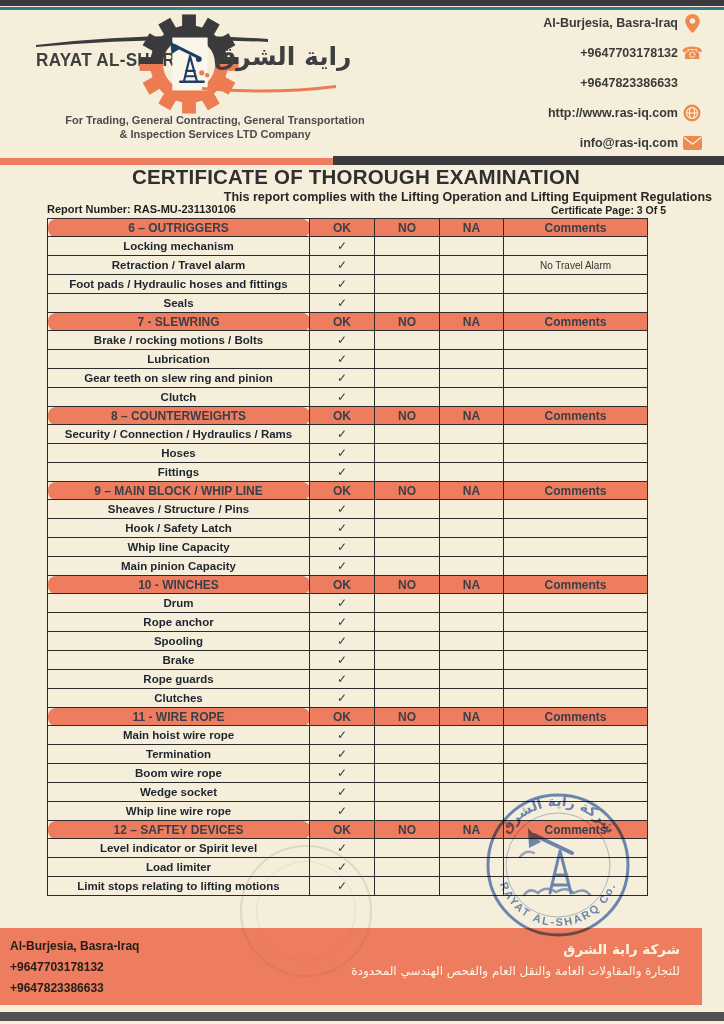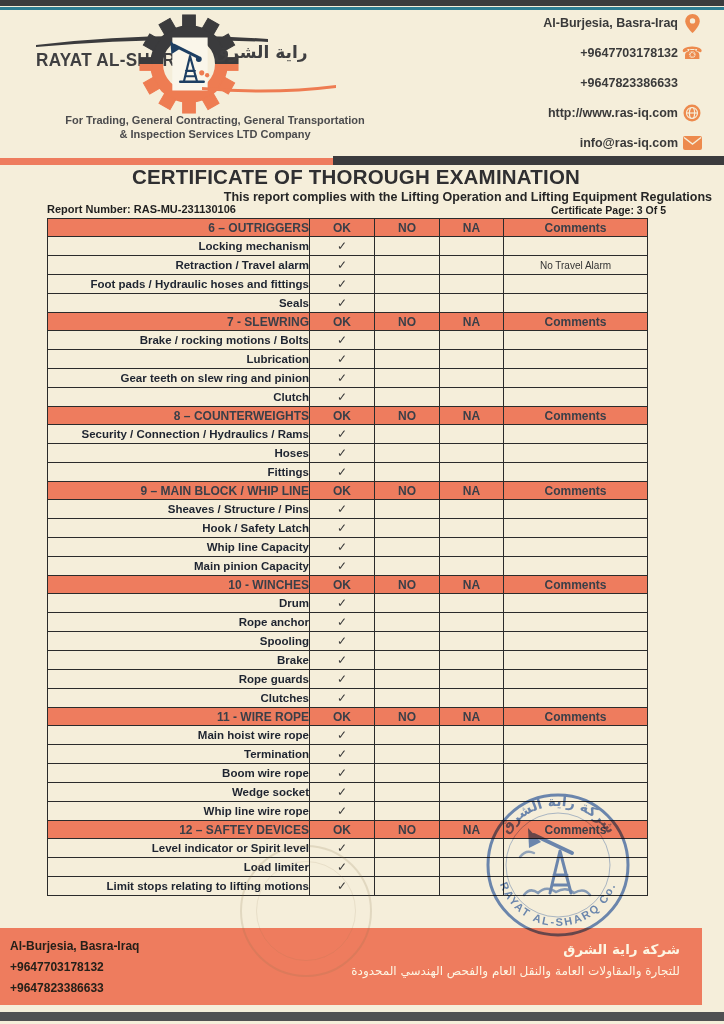--- a/index.html
+++ b/index.html
@@ -10,21 +10,21 @@
   }
   
   .topbar  { position:absolute; top:0; left:0; width:724px; height:6px; background:#3b3b3d; }
   .topline { position:absolute; top:7px; left:0; width:724px; height:3px; background:#2e7d93; }
 
   
   .swoosh-left  { position:absolute; left:36px; top:35px; }
   .swoosh-right { position:absolute; left:202px; top:84px; }
   .en-name { position:absolute; left:36px; top:50px; font-size:18px; font-weight:bold;
              color:#3f3f41; letter-spacing:0.3px; transform:scaleX(0.95); transform-origin:left; }
-  .ar-name { position:absolute; left:214px; top:42px; font-size:17px; font-weight:bold;
+  .ar-name { position:absolute; left:214px; top:42px; font-size:25px; font-weight:bold;
              color:#3f3f41; font-family:"DejaVu Sans", sans-serif; direction:rtl; }
   .gear-logo { position:absolute; left:138px; top:13px; }
   .tagline { position:absolute; left:38px; top:113px; width:354px; text-align:center;
              font-size:11px; font-weight:600; color:#4b4b4d; line-height:14px; }
 
   
   .contact { position:absolute; right:18px; top:13px; width:300px; }
   .contact-row { display:flex; justify-content:flex-end; align-items:center; height:20px; margin-bottom:10px; }
   .contact-text { font-size:12.5px; font-weight:600; color:#3a3a3a; }
   .icon-slot { width:28px; display:flex; justify-content:center; align-items:center; }
@@ -42,21 +42,21 @@
   .report-number { position:absolute; left:47px; top:203px; font-size:11px; font-weight:bold; color:#1f1f1f; }
   .cert-page { position:absolute; right:58px; top:204px; font-size:10.5px; font-weight:bold; color:#1f1f1f; }
 
   
   table.checklist { position:absolute; left:47px; top:218px; width:600px;
                     border-collapse:collapse; table-layout:fixed; }
   table.checklist td { border:1px solid #2b2b2b; padding:0; vertical-align:middle; overflow:hidden; white-space:nowrap; }
   tr.section-row { height:18px; }
   tr.item-row { height:19px; }
   tr.section-row td { background:#ee7c5e; font-weight:bold; color:#3a3f48; }
-  td.c-label { padding-left:6px; text-align:right; }
+  td.c-label { padding-left:6px; text-align:center;border-radius:8px; }
   tr.section-row td.c-label { font-size:12px; }
   tr.item-row td.c-label { font-size:11.5px; font-weight:bold; color:#1e2430; }
   td.c-check { text-align:center; font-size:12px; color:#3c3c3c; }
   tr.section-row td.c-check { font-size:12px; color:#3a3f48; }
   td.c-comments { text-align:center; }
   tr.section-row td.c-comments { font-size:12px; }
   tr.item-row td.c-comments { font-size:10px; font-weight:normal; color:#333; }
 
   
   .stamp { position:absolute; left:483px; top:790px; width:150px; height:150px;

